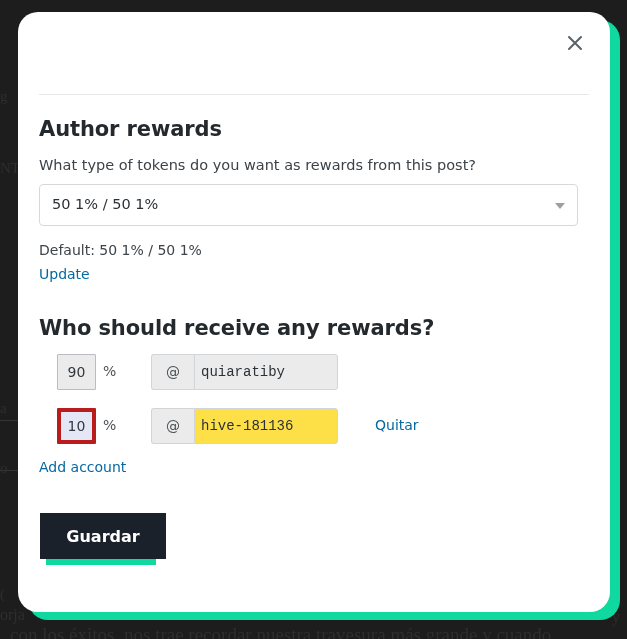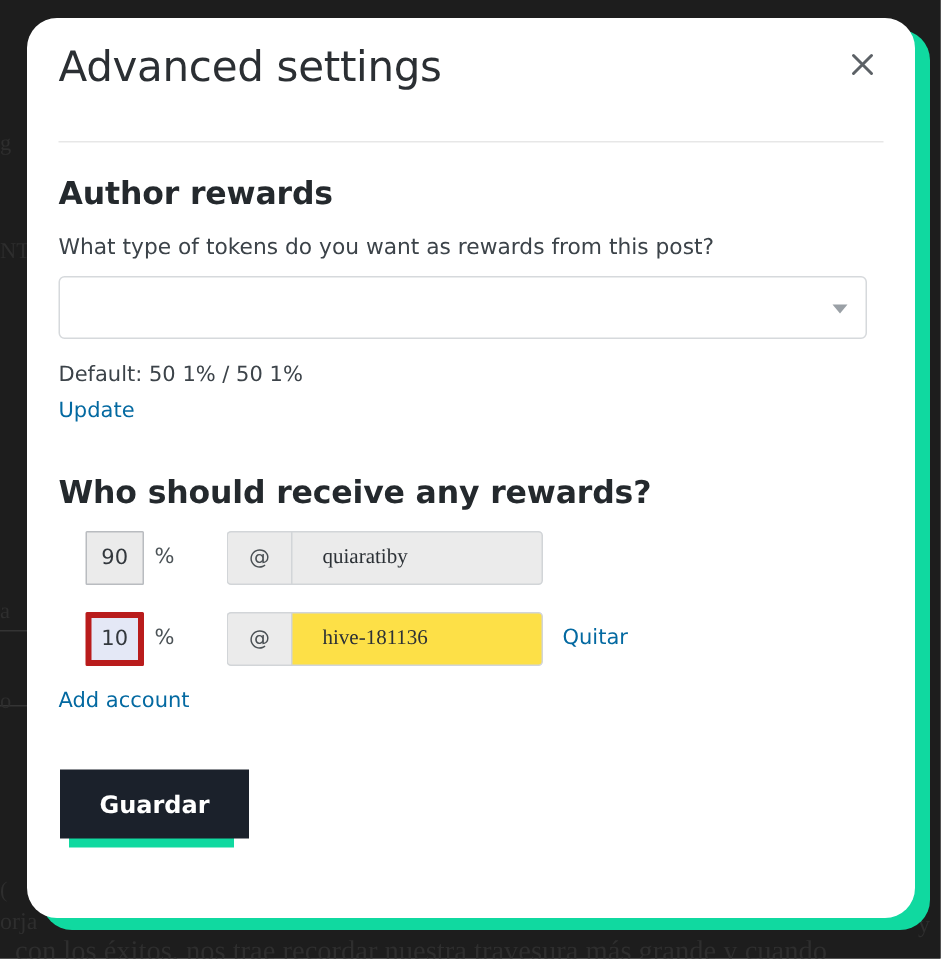--- a/index.html
+++ b/index.html
@@ -218,30 +218,30 @@
     display: flex;
     align-items: center;
     justify-content: center;
     font-size: 14px;
     color: #4a5054;
   }
   .name-input {
     position: absolute;
     left: 155px;
     top: 0;
-    width: 168px;
+    width: 144px;
     height: 36px;
     box-sizing: border-box;
     border: 1px solid #d2d5d8;
     border-radius: 0 3px 3px 0;
     background: #ebebeb;
-    font-family: Liberation Serif, serif;
+    font-family: Liberation Mono, monospace;
     font-size: 14px;
     color: #2c3136;
-    padding: 0 20px;
+    padding: 0 6px;
     outline: none;
   }
   .name-input.editable {
     background: #fde047;
   }
   .remove-link {
     position: absolute;
     left: 336px;
     top: 9px;
   }
@@ -291,36 +291,36 @@
   <div class="bg-text bg-bot-3">con los éxitos, nos trae recordar nuestra travesura más grande y cuando</div>
   <div class="bg-text bg-right-1">o</div>
   <div class="bg-text bg-right-2">y</div>
 </div>
 
 <div id="modal-shadow"></div>
 
 <div id="modal">
 
   <div class="modal-header">
-    <div class="modal-title">Advanced settings</div>
     <div class="close-btn">
       <svg width="18" height="18" viewBox="0 0 18 18" aria-hidden="true">
         <path d="M3 3 L15 15 M15 3 L3 15" stroke="#5c6166" stroke-width="2" stroke-linecap="round"></path>
       </svg>
     </div>
     <div class="header-divider"></div>
   </div>
 
   <div class="modal-body">
 
     <h3 class="section-title" id="author-rewards-title">Author rewards</h3>
 
     <div class="question">What type of tokens do you want as rewards from this post?</div>
 
     <div class="select-wrap">
+      <span class="select-value">50 1% / 50 1%</span>
       <span class="select-arrow"></span>
     </div>
 
     <div class="default-line">Default: 50 1% / 50 1%</div>
 
     <a class="link-teal" id="update-link">Update</a>
 
     <h3 class="section-title" id="beneficiaries-title">Who should receive any rewards?</h3>
 
     <div class="ben-row" id="ben-row-0">

